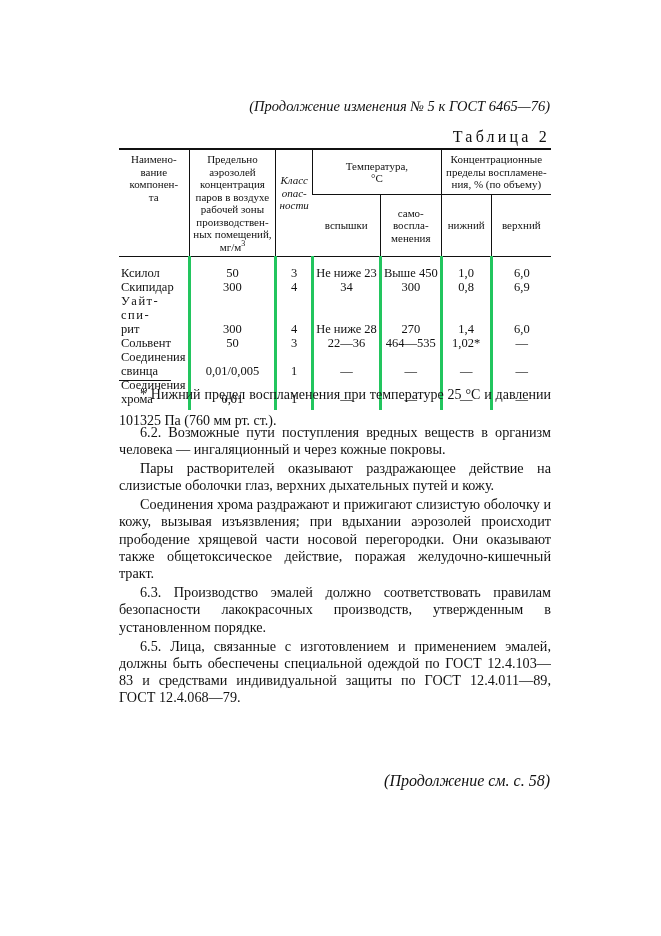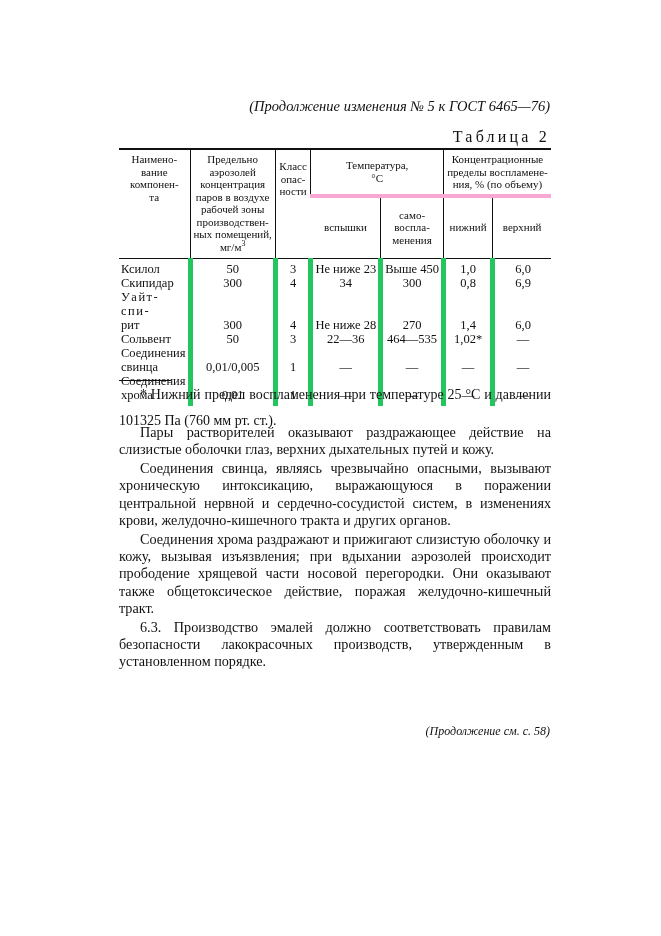--- a/index.html
+++ b/index.html
@@ -8,34 +8,34 @@
   .page { position: absolute; left: 0; top: 0; width: 661px; height: 820px; }
   .running-head { position: absolute; right: 111px; top: 98px; font-style: italic; font-size: 14.5px; }
   .table-caption { position: absolute; right: 111px; top: 128px; font-size: 16px; letter-spacing: 3.2px; }
   table.t { position: absolute; left: 119px; top: 148px; width: 432px; border-collapse: collapse;
             font-size: 12.5px; line-height: 14px; }
   table.t th { font-weight: normal; font-size: 11px; line-height: 12.5px; text-align: center; vertical-align: top;
                border-left: 1px solid #111; padding: 3px 2px; }
   table.t thead tr:first-child th { border-top: 2px solid #111; }
   table.t th:first-child, table.t td:first-child { border-left: none; }
   table.t thead tr:last-child th, table.t th.rowspan2 { border-bottom: 1px solid #111; margin-top: 28px; }
-  table.t th.sub { vertical-align: middle; border-top: 4px solid #f9a8d4; height: 54px; }
+  table.t th.sub { vertical-align: middle; border-top: 1px solid #f9a8d4; height: 54px; }
   table.t th.temp, table.t th.conc { border-bottom: 1px solid #111; }
   table.t th.vmid { vertical-align: middle; }
-  table.t td { border-left: 5px solid #22c55e; padding: 0 2px; text-align: center; vertical-align: bottom;
+  table.t td { border-left: 3px solid #22c55e; padding: 0 2px; text-align: center; vertical-align: bottom;
                height: 14px; white-space: nowrap; }
   table.t td.name { text-align: left; white-space: normal; }
-  table.t tbody tr:first-child td { padding-top: 3px; }
+  table.t tbody tr:first-child td { padding-top: 9px; }
   .sup { font-size: 8px; vertical-align: super; line-height: 0; }
   .fn-rule { position: absolute; left: 119px; top: 380px; width: 52px; border-top: 1px solid #111; }
   .footnote { position: absolute; left: 119px; top: 382px; width: 432px; font-size: 14px; line-height: 26px;
               text-indent: 21px; text-align: justify; }
   .body-text { position: absolute; left: 119px; top: 424px; width: 432px; font-size: 14.2px; line-height: 17.3px; }
   .body-text p { margin: 0 0 1.5px 0; text-indent: 21px; text-align: justify; }
-  .continued { position: absolute; right: 111px; top: 724px; font-style: italic; font-size: 12px; }
+  .continued { position: absolute; right: 111px; top: 772px; font-style: italic; font-size: 16px; }
 </style>
 </head>
 <body>
 
 <div class="page">
 
   <div class="running-head">(Продолжение изменения № 5 к ГОСТ 6465—76)</div>
   <div class="table-caption">Таблица 2</div>
 
   <table class="t">
@@ -59,21 +59,21 @@
         <th rowspan="2" class="rowspan2">
           <div>Предельно</div>
           <div>аэрозолей</div>
           <div>концентрация</div>
           <div>паров в воздухе</div>
           <div>рабочей зоны</div>
           <div>производствен-</div>
           <div>ных помещений,</div>
           <div><span>мг/м</span><span class="sup">3</span></div>
         </th>
-        <th rowspan="2" class="rowspan2" style="padding-top:10px;">
+        <th rowspan="2" class="rowspan2" style="padding-top:24px;font-style:italic;">
           <div>Класс</div>
           <div>опас-</div>
           <div>ности</div>
         </th>
         <th colspan="2" class="temp vmid" style="height:36px;">
           <div>Температура,</div>
           <div>°C</div>
         </th>
         <th colspan="2" class="conc vmid">
           <div>Концентрационные</div>
@@ -162,20 +162,21 @@
         <td style="padding-bottom:4px">—</td>
         <td style="padding-bottom:4px">—</td>
       </tr>
     </tbody>
   </table>
 
   <div class="fn-rule"></div>
   <div class="footnote">* Нижний предел воспламенения при температуре 25 °C и давлении 101325 Па (760 мм рт. ст.).</div>
 
   <div class="body-text">
+    <p>6.2. Возможные пути поступления вредных веществ в организм человека — ингаляционный и через кожные покровы.</p>
     <p>Пары растворителей  оказывают раздражающее действие на слизистые оболочки глаз, верхних дыхательных путей и кожу.</p>
-    <p>Соединения свинца, являясь чрезвычайно опасными, вызывают хроническую интоксикацию, выражающуюся в поражении центральной нервной и сердечно-сосудистой систем, в изменениях крови, желудочно-кишечного тракта и других органов.</p>
     <p>Соединения хрома раздражают и прижигают слизистую оболочку и кожу, вызывая изъязвления; при вдыхании аэрозолей происходит прободение хрящевой части носовой перегородки. Они  оказывают также общетоксическое действие, поражая желудочно-кишечный тракт.</p>
     <p>6.3. Производство эмалей должно соответствовать правилам безопасности лакокрасочных производств, утвержденным в установленном порядке.</p>
+    <p>6.5. Лица, связанные с изготовлением и применением эмалей, должны быть  обеспечены специальной одеждой по ГОСТ 12.4.103—83 и средствами индивидуальной защиты по ГОСТ 12.4.011—89, ГОСТ 12.4.068—79.</p>
   </div>
 
   <div class="continued">(Продолжение см. с. 58)</div>
 </div>
 
 </body></html>

